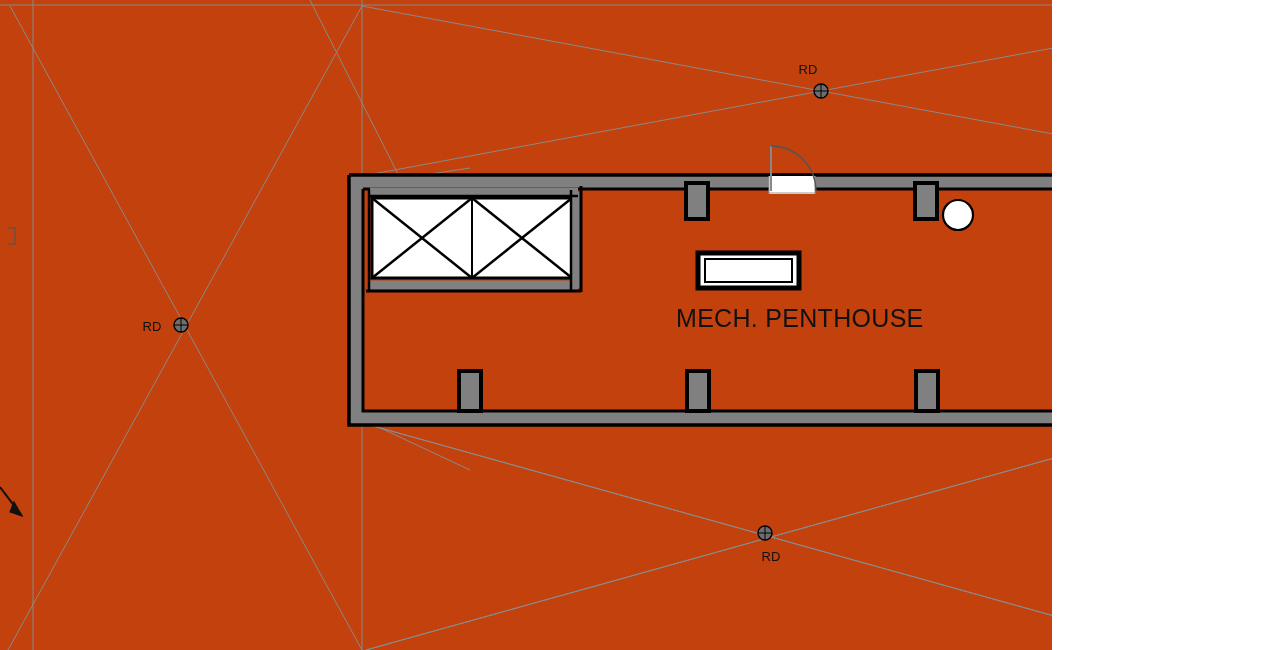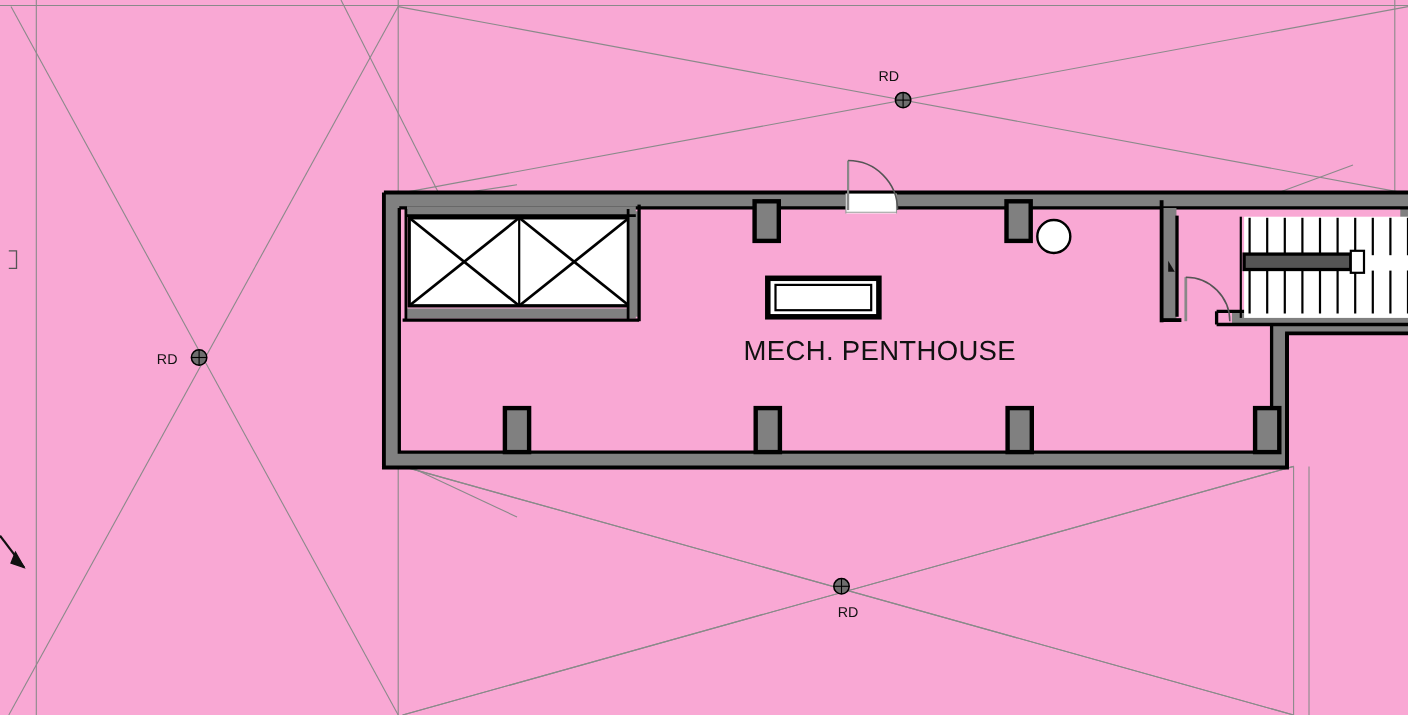--- a/index.html
+++ b/index.html
@@ -5,23 +5,23 @@
   html, body {
     margin: 0;
     padding: 0;
     background: #ffffff;
   }
   body {
     font-family: "Liberation Sans", sans-serif;
   }
   #sheet {
     position: relative;
-    width: 1280px;
+    width: 1052px;
     height: 650px;
-    background: #f9a8d4;
+    background: #c2410c;
     overflow: hidden;
   }
   #plan-svg {
     position: absolute;
     left: 0;
     top: 0;
     width: 1280px;
     height: 650px;
     display: block;
   }

